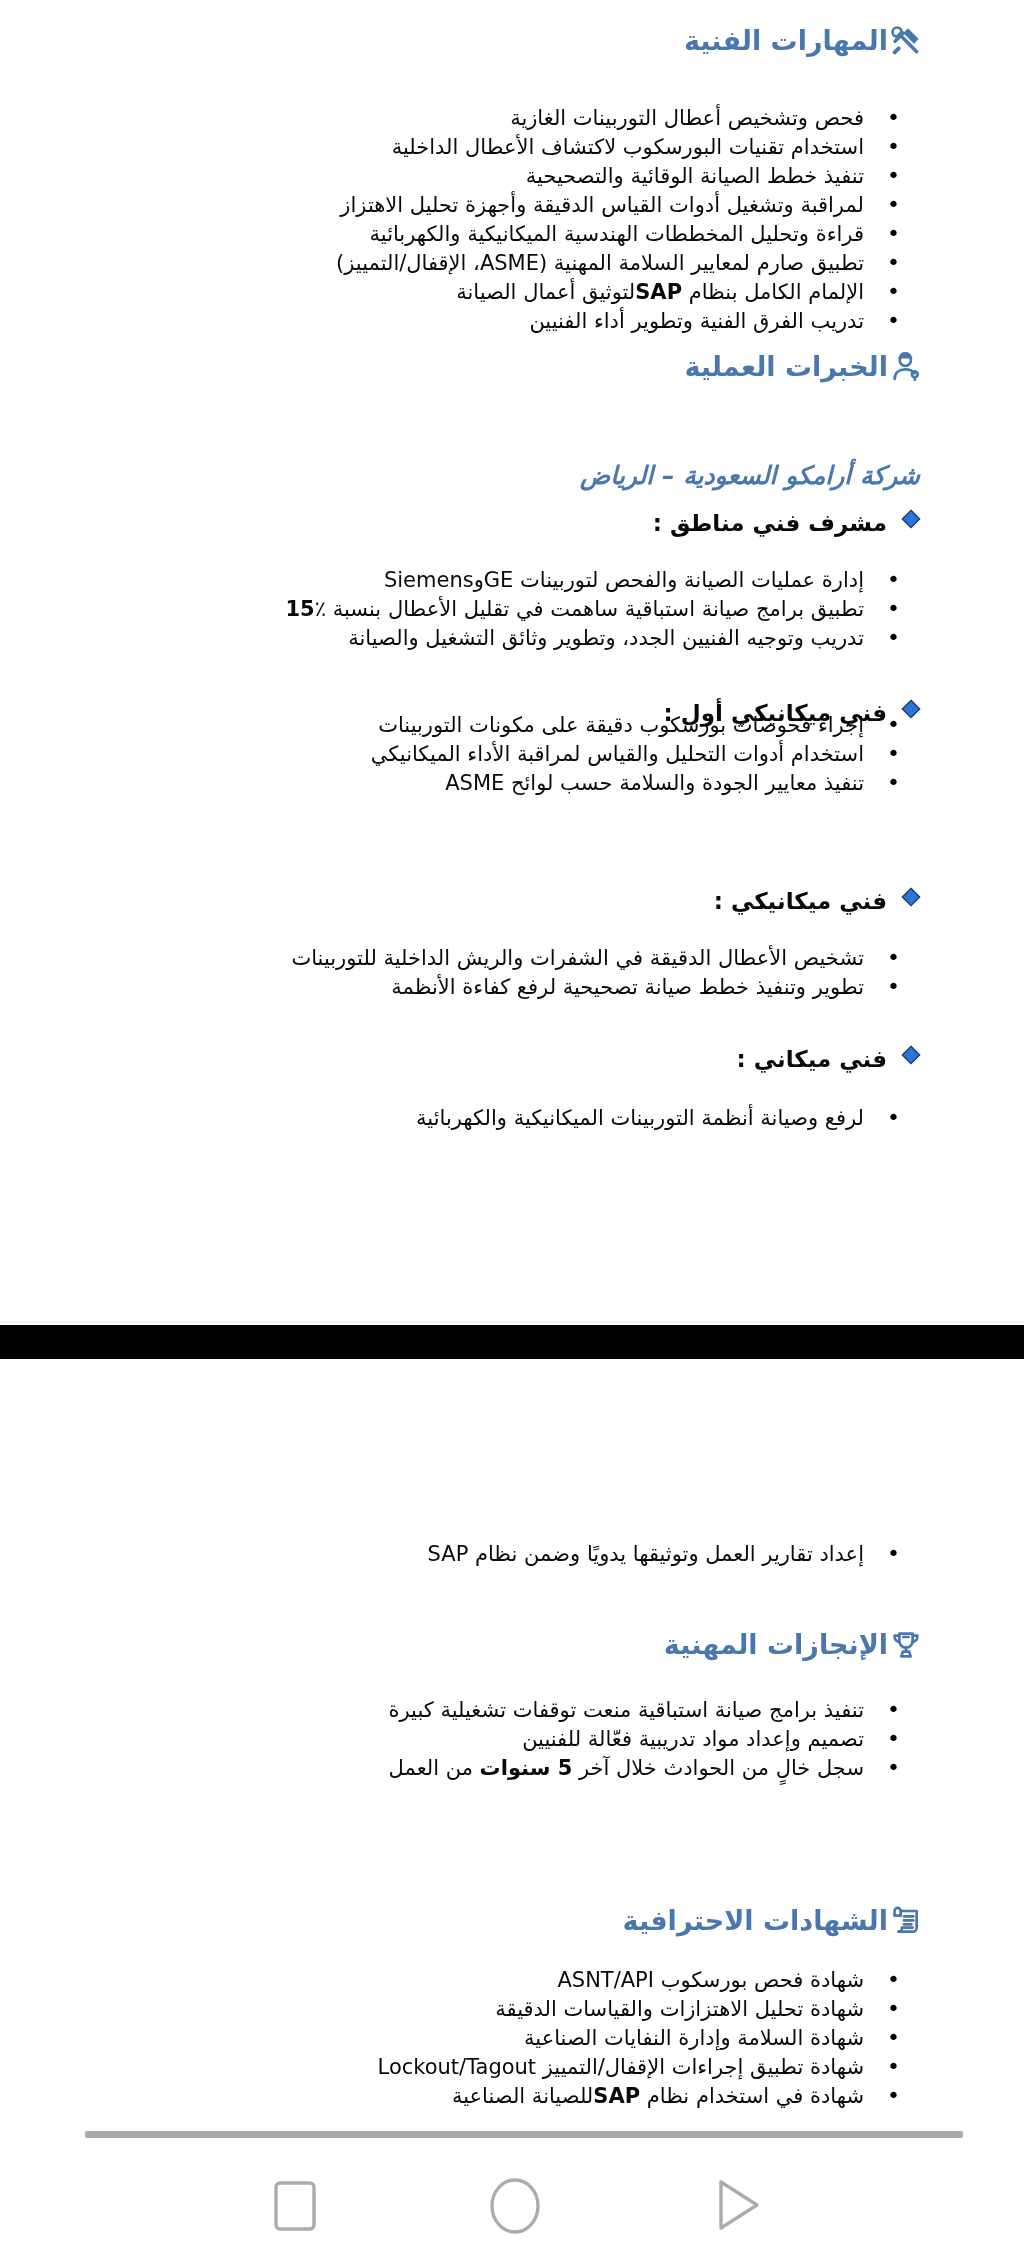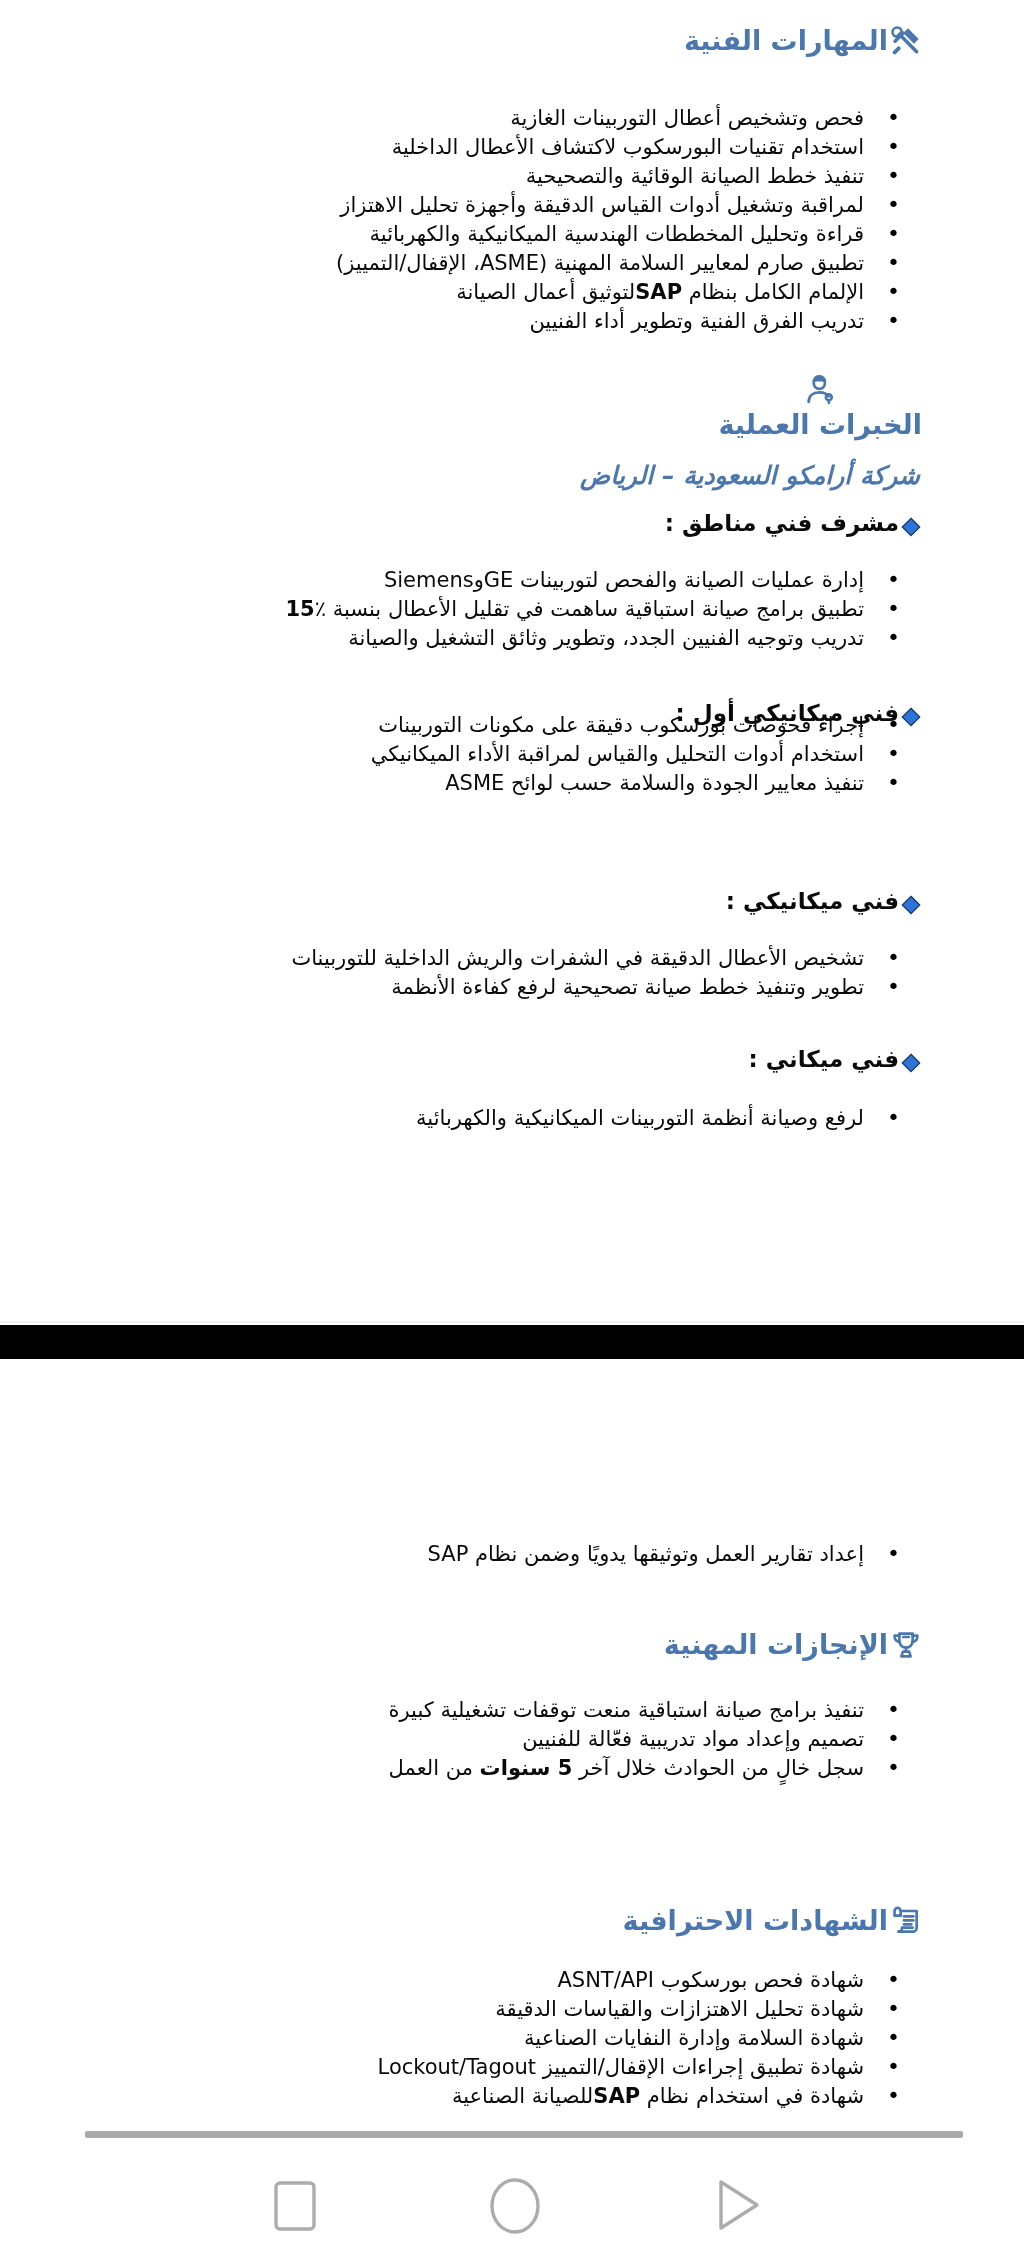--- a/index.html
+++ b/index.html
@@ -8,21 +8,21 @@
     direction:rtl;font-family:"DejaVu Sans",sans-serif;color:#0a0a0a;
   }
   
   .h1{
     position:absolute;right:102px;display:flex;align-items:center;gap:2px;
     color:#4a77ad;font-size:27px;font-weight:700;line-height:34px;white-space:nowrap;
   }
   .h1 .hicon svg{width:32px;height:32px;display:block;}
   
   .h2{
-    position:absolute;right:102px;display:flex;align-items:flex-end;gap:1px;
+    position:absolute;right:102px;display:flex;align-items:flex-start;gap:13px;
     color:#0a0a0a;font-size:23px;font-weight:700;line-height:30px;white-space:nowrap;
   }
   .h2 .dicon svg{width:22px;height:22px;display:block;}
   .company{
     position:absolute;right:104px;color:#4a77ad;font-size:25px;font-weight:700;
     font-style:italic;line-height:32px;white-space:nowrap;
   }
   .list{position:absolute;right:102px;left:40px;}
   .bitem{
     position:relative;padding-right:58px;font-size:21px;line-height:29px;
@@ -60,21 +60,21 @@
       <div class="bitem"><span>فحص وتشخيص أعطال التوربينات الغازية</span></div>
       <div class="bitem"><span>استخدام تقنيات البورسكوب لاكتشاف الأعطال الداخلية</span></div>
       <div class="bitem"><span>تنفيذ خطط الصيانة الوقائية والتصحيحية</span></div>
       <div class="bitem"><span>لمراقبة وتشغيل أدوات القياس الدقيقة وأجهزة تحليل الاهتزاز</span></div>
       <div class="bitem"><span>قراءة وتحليل المخططات الهندسية الميكانيكية والكهربائية</span></div>
       <div class="bitem"><span>تطبيق صارم لمعايير السلامة المهنية (ASME، الإقفال/التمييز)</span></div>
       <div class="bitem"><span>الإلمام الكامل بنظام </span><span class="bold">SAP</span><span>لتوثيق أعمال الصيانة</span></div>
       <div class="bitem"><span>تدريب الفرق الفنية وتطوير أداء الفنيين</span></div>
     </div>
 
-  <div class="h1" style="top:374px;flex-direction:column;">
+  <div class="h1" style="top:350px;">
     <span class="hicon">
       <svg viewBox="0 0 24 24" fill="none" stroke="#4a77ad" stroke-width="2" stroke-linecap="round">
         <circle cx="11.5" cy="7" r="4.2"></circle>
         <path d="M7.5 4.6 a4.2 4.2 0 0 1 8 0 z" fill="#4a77ad"></path>
         <path d="M3.5 21 c0 -5 3.6 -7.2 8 -7.2 c3 0 5.5 1 6.9 3"></path>
         <circle cx="18.6" cy="17.5" r="2.2"></circle>
         <line x1="18.6" y1="19.7" x2="18.6" y2="21.6"></line>
       </svg>
     </span>
     <span>الخبرات العملية</span>

